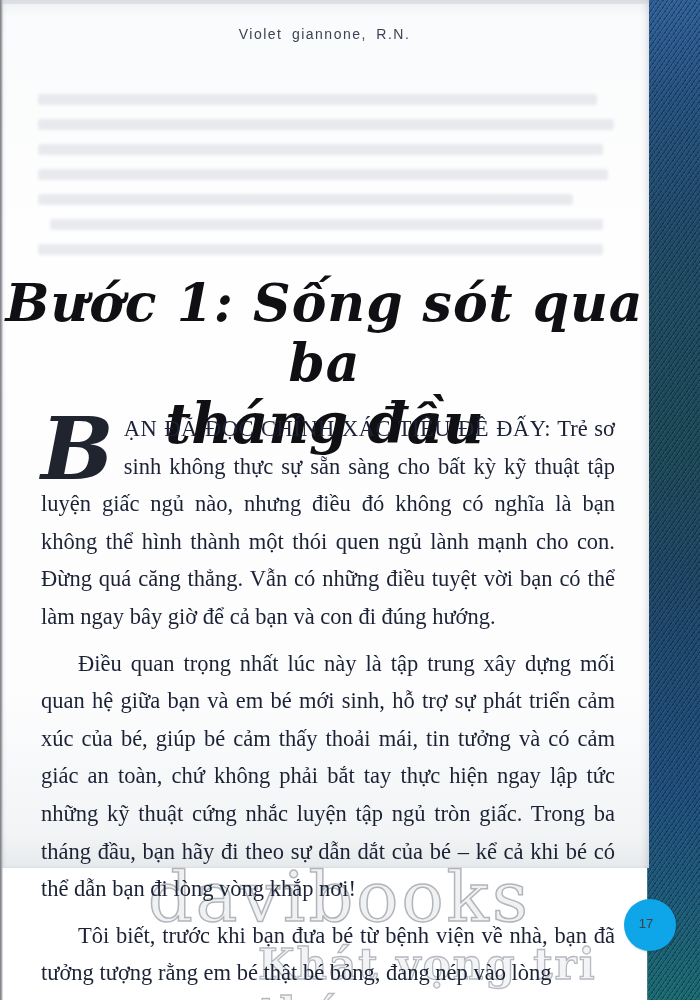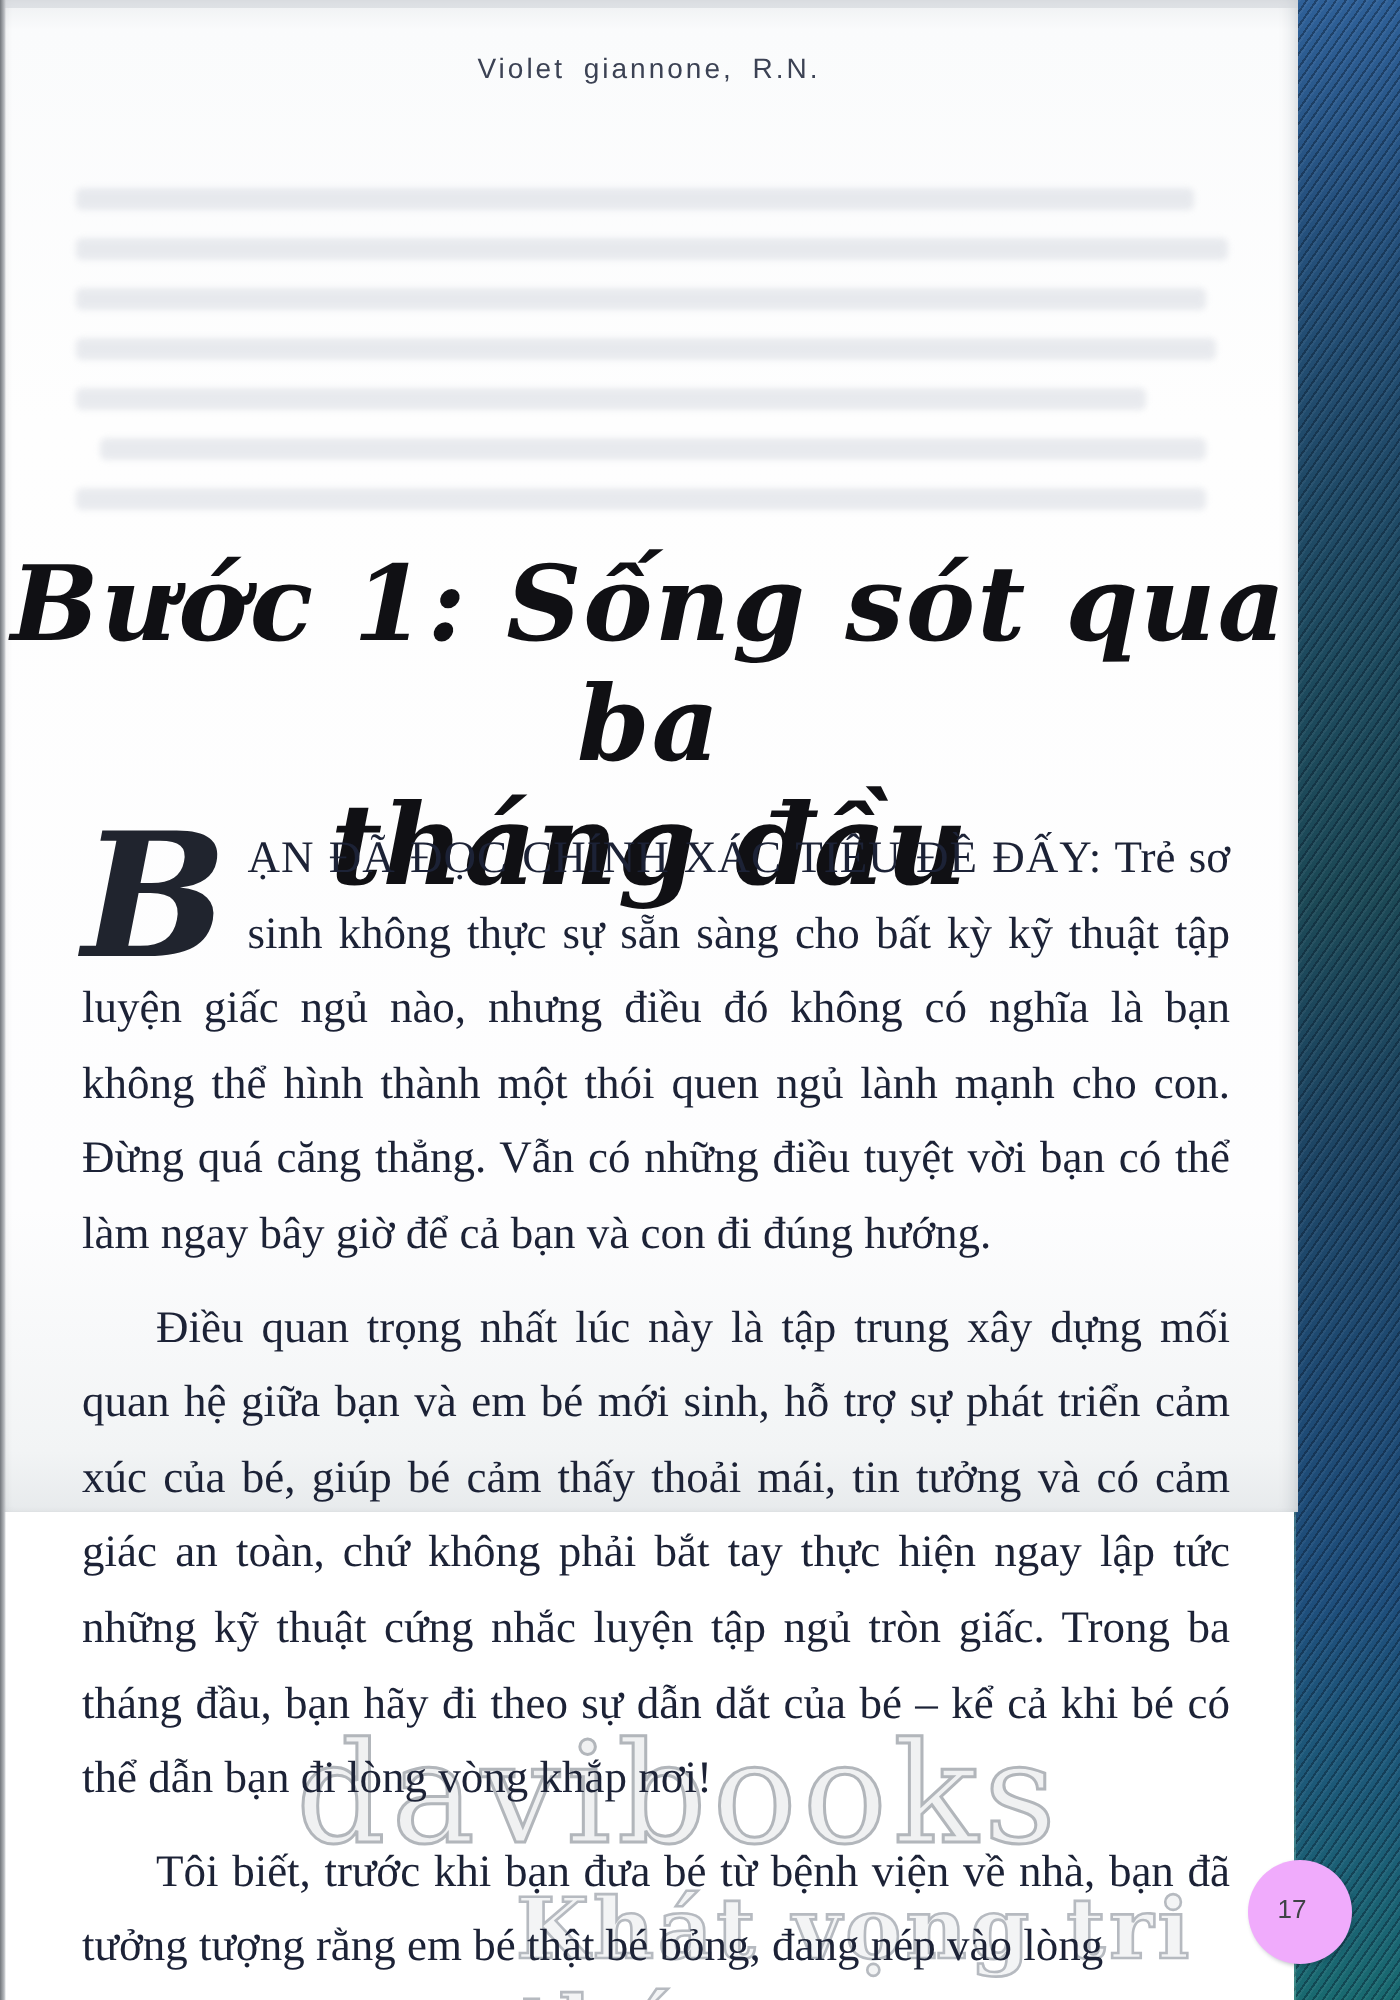--- a/index.html
+++ b/index.html
@@ -14,21 +14,21 @@
     background:
       repeating-linear-gradient(125deg, rgba(8,20,35,0.38) 0 1px, rgba(255,255,255,0.05) 1px 2px, transparent 2px 4px),
       linear-gradient(180deg,
         #2e6098 0%, #25517f 10%, #204a6a 22%, #1d4a5e 33%,
         #1c4956 45%, #1d4564 57%, #1e4a74 70%, #1e4e7c 80%,
         #1c5a78 90%, #196a70 100%);
     border-left:1px solid rgba(125,195,175,0.35);
   }
   
   .page{
-    position:absolute;top:0;left:0;width:649px;height:756px;
+    position:absolute;top:0;left:0;width:649px;height:868px;
     background:linear-gradient(180deg,#eef0f2 0%,#fafbfc 2%,#fefefe 28%,#fdfdfe 80%,#f2f4f5 96%,#e7eaec 100%);
     box-shadow:inset -7px 0 9px -7px rgba(20,40,60,0.25), inset 4px 0 6px -4px rgba(40,40,45,0.30);
   }
   .left-sliver{position:absolute;top:0;left:0;width:3px;height:1000px;
     background:linear-gradient(90deg,#73777c,#b9bcc0 70%,transparent);}
   .top-strip{position:absolute;top:0;left:0;width:649px;height:4px;background:rgba(205,210,215,0.55);}
 
   .running-head{
     position:absolute;top:26px;left:0;width:649px;text-align:center;
     font-family:"Liberation Sans", sans-serif;font-size:14px;letter-spacing:1.5px;
@@ -73,22 +73,22 @@
     color:rgba(195,199,204,0.25);-webkit-text-stroke:1.5px #b2b6bb;
   }
   .wm-slogan{
     position:absolute;left:258px;top:940px;
     font-family:"DejaVu Serif", serif;font-size:42px;font-weight:700;letter-spacing:2px;
     color:rgba(200,204,208,0.22);-webkit-text-stroke:1.3px #b6bac0;
   }
 
   
   .page-tab{
-    position:absolute;left:624px;top:930px;width:52px;height:52px;border-radius:50%;
-    background:#f0abfc;box-shadow:1px 1px 2px rgba(10,25,40,0.25);
+    position:absolute;left:624px;top:899px;width:52px;height:52px;border-radius:50%;
+    background:#0ea5e9;box-shadow:1px 1px 2px rgba(10,25,40,0.25);
   }
   .page-num{
     position:absolute;left:10px;top:17px;width:24px;text-align:center;
     font-family:"Liberation Sans", sans-serif;font-size:13px;color:#3f4246;
   }
 </style>
 </head>
 <body>
 
 <div class="stage">

